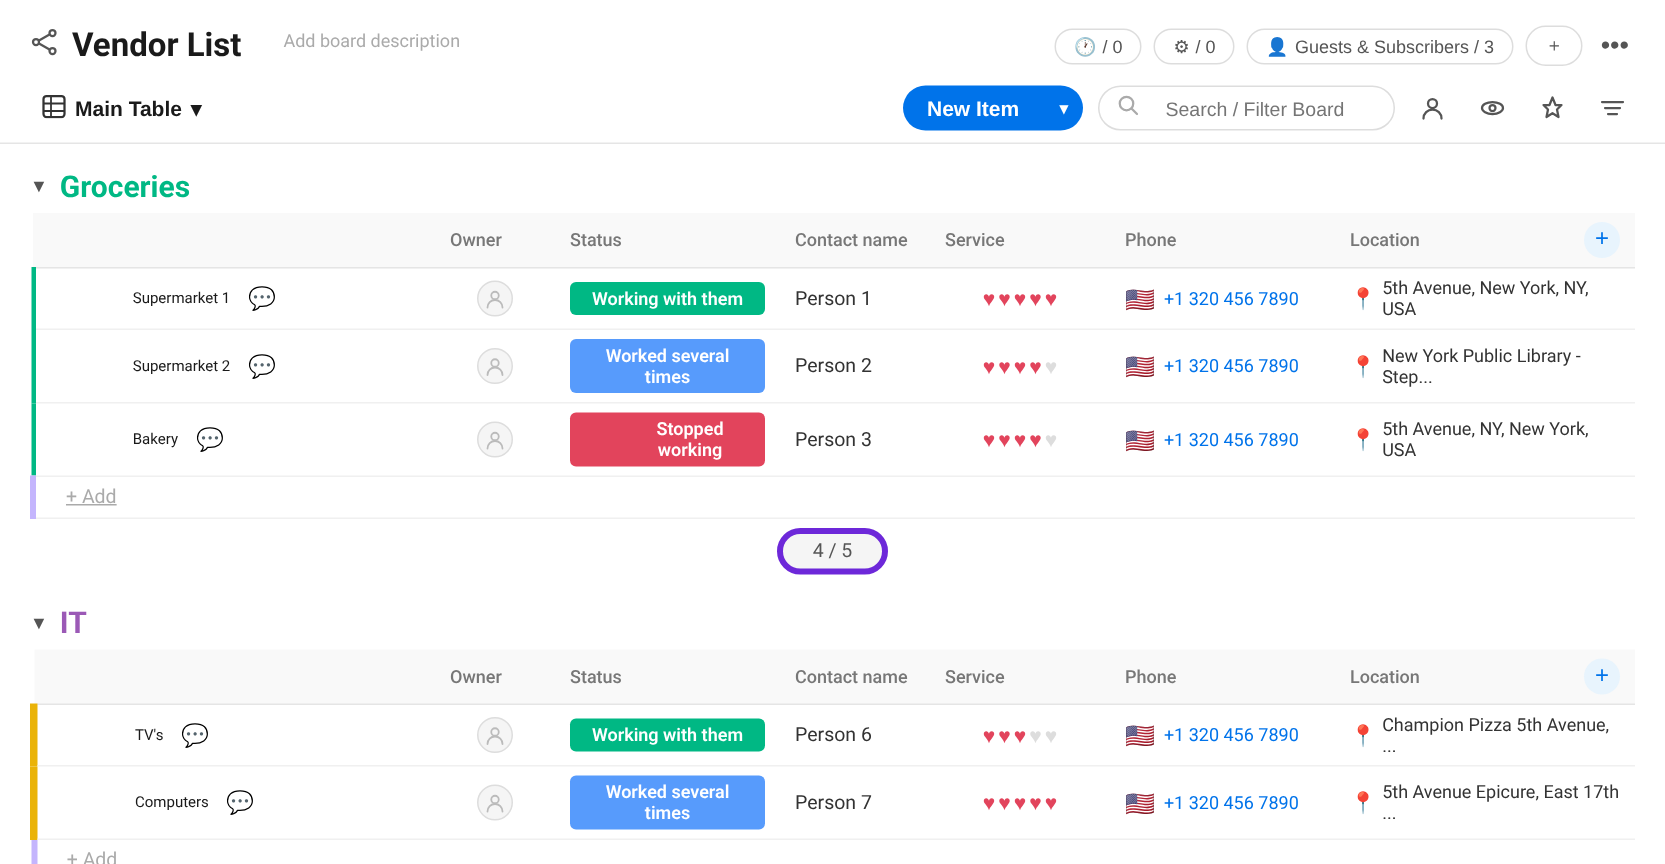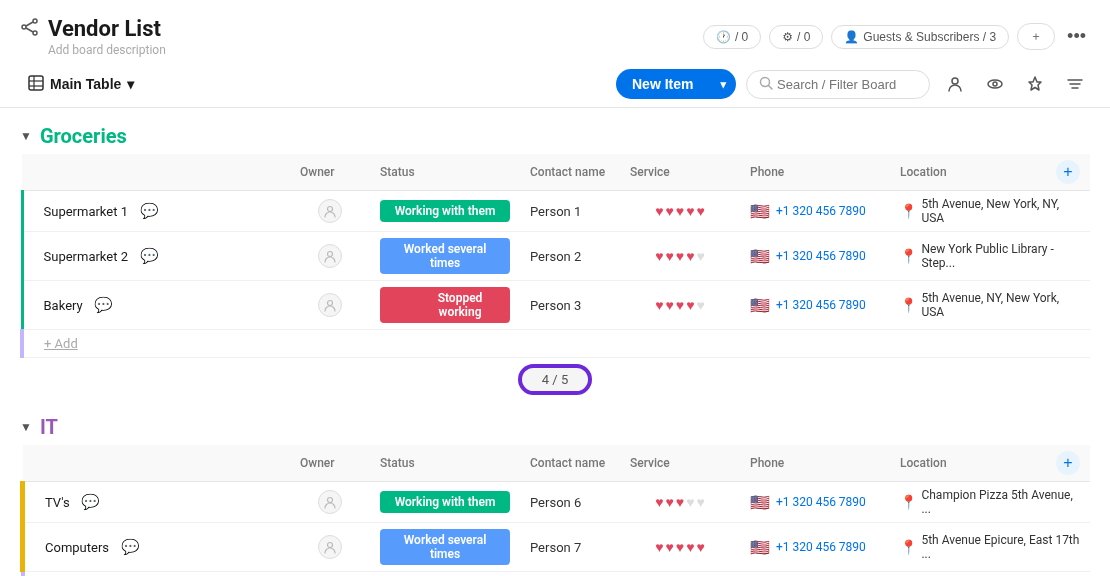--- a/index.html
+++ b/index.html
@@ -1,37 +1,37 @@
 <!DOCTYPE html>
 <html><head>
   <meta charset="utf-8">
   <style>
     * { box-sizing: border-box; margin: 0; padding: 0; }
     body { font-family: -apple-system, BlinkMacSystemFont, 'Segoe UI', Roboto, sans-serif; background: #fff; color: #333; font-size: 13px; }
 
     
     .header { display: flex; align-items: center; justify-content: space-between; padding: 16px 20px 4px; }
-    .header-left { display: flex; flex-direction: column; }
+    .header-left { display: flex; flex-direction: row; }
     .header-title { display: flex; align-items: center; gap: 8px; font-size: 22px; font-weight: 700; color: #1a1a1a; }
     .header-title .share-icon { color: #555; font-size: 18px; }
     .header-desc { font-size: 12px; color: #aaa; margin-top: 2px; padding-left: 28px; }
     .header-right { display: flex; align-items: center; gap: 8px; }
     .header-btn { display: flex; align-items: center; gap: 4px; border: 1.5px solid #ddd; border-radius: 20px; padding: 4px 12px; font-size: 12px; color: #555; background: #fff; cursor: pointer; }
     .guests-btn { display: flex; align-items: center; gap: 4px; border: 1.5px solid #ddd; border-radius: 20px; padding: 4px 12px; font-size: 12px; color: #555; background: #fff; cursor: pointer; }
     .more-btn { border: none; background: none; font-size: 18px; color: #555; cursor: pointer; padding: 4px; }
 
     
     .toolbar { display: flex; align-items: center; gap: 10px; padding: 8px 20px 8px; border-bottom: 1px solid #e5e5e5; }
     .main-table-btn { display: flex; align-items: center; gap: 6px; font-size: 14px; font-weight: 600; color: #1a1a1a; background: none; border: none; cursor: pointer; padding: 4px 8px; border-radius: 4px; }
     .toolbar-spacer { flex: 1; }
     .new-item-btn { display: flex; align-items: center; background: #0073ea; color: #fff; border: none; border-radius: 20px; cursor: pointer; font-size: 14px; font-weight: 600; overflow: hidden; }
     .new-item-label { padding: 7px 16px; }
     .new-item-divider { width: 1px; background: rgba(255,255,255,0.3); height: 100%; align-self: stretch; }
     .new-item-arrow { padding: 7px 10px; font-size: 11px; }
-    .search-box { display: flex; align-items: center; border: 1.5px solid #ddd; border-radius: 20px; padding: 5px 12px; gap: 4px; background: #fff; }
+    .search-box { display: flex; align-items: center; border: 1.5px solid #ddd; border-radius: 20px; padding: 5px 12px; gap: 18px; background: #fff; }
     .search-box input { border: none; outline: none; font-size: 13px; color: #555; width: 140px; background: transparent; }
     .toolbar-icon { width: 30px; height: 30px; display: flex; align-items: center; justify-content: center; border-radius: 50%; cursor: pointer; color: #555; font-size: 16px; }
 
     
     .table-container { padding: 16px 20px; }
     .group { margin-bottom: 20px; }
     .group-header { display: flex; align-items: center; gap: 8px; margin-bottom: 6px; }
     .group-toggle { color: #555; cursor: pointer; font-size: 12px; }
     .group-name { font-size: 20px; font-weight: 700; }
     .group-name.green { color: #00b884; }
@@ -42,21 +42,21 @@
     .table th:first-child { padding-left: 20px; }
     .table td { padding: 6px 10px; border-bottom: 1px solid #f0f0f0; vertical-align: middle; }
     .table td:first-child { padding-left: 20px; }
     .table tr.add-row td { color: #aaa; cursor: pointer; }
 
     
     .group-green .table tbody tr:not(.add-row) td:first-child { border-left: 3px solid #00b884; }
     .group-purple .table tbody tr:not(.add-row) td:first-child { border-left: 5px solid #eab308; }
     .table tr.add-row td:first-child { border-left: 4px solid #c4b5fd; text-decoration: underline; }
 
-    .item-name { font-size: 13px; color: #1a1a1a; }
+    .item-name { font-size: 10px; color: #1a1a1a; margin-left: 45px; }
     .comment-icon { color: #ccc; font-size: 15px; cursor: pointer; margin-left: 6px; }
     .avatar-icon { width: 24px; height: 24px; border-radius: 50%; border: 1.5px solid #ddd; display: inline-flex; align-items: center; justify-content: center; color: #bbb; font-size: 14px; background: #f5f5f5; }
 
     
     .status-badge { display: inline-block; padding: 4px 10px; border-radius: 4px; font-size: 12px; font-weight: 600; color: #fff; text-align: center; min-width: 130px; }
     .status-working { background: #00b884; }
     .status-worked { background: #579bfc; }
     .status-stopped { background: #e2445c; padding-left: 40px; }
 
     

